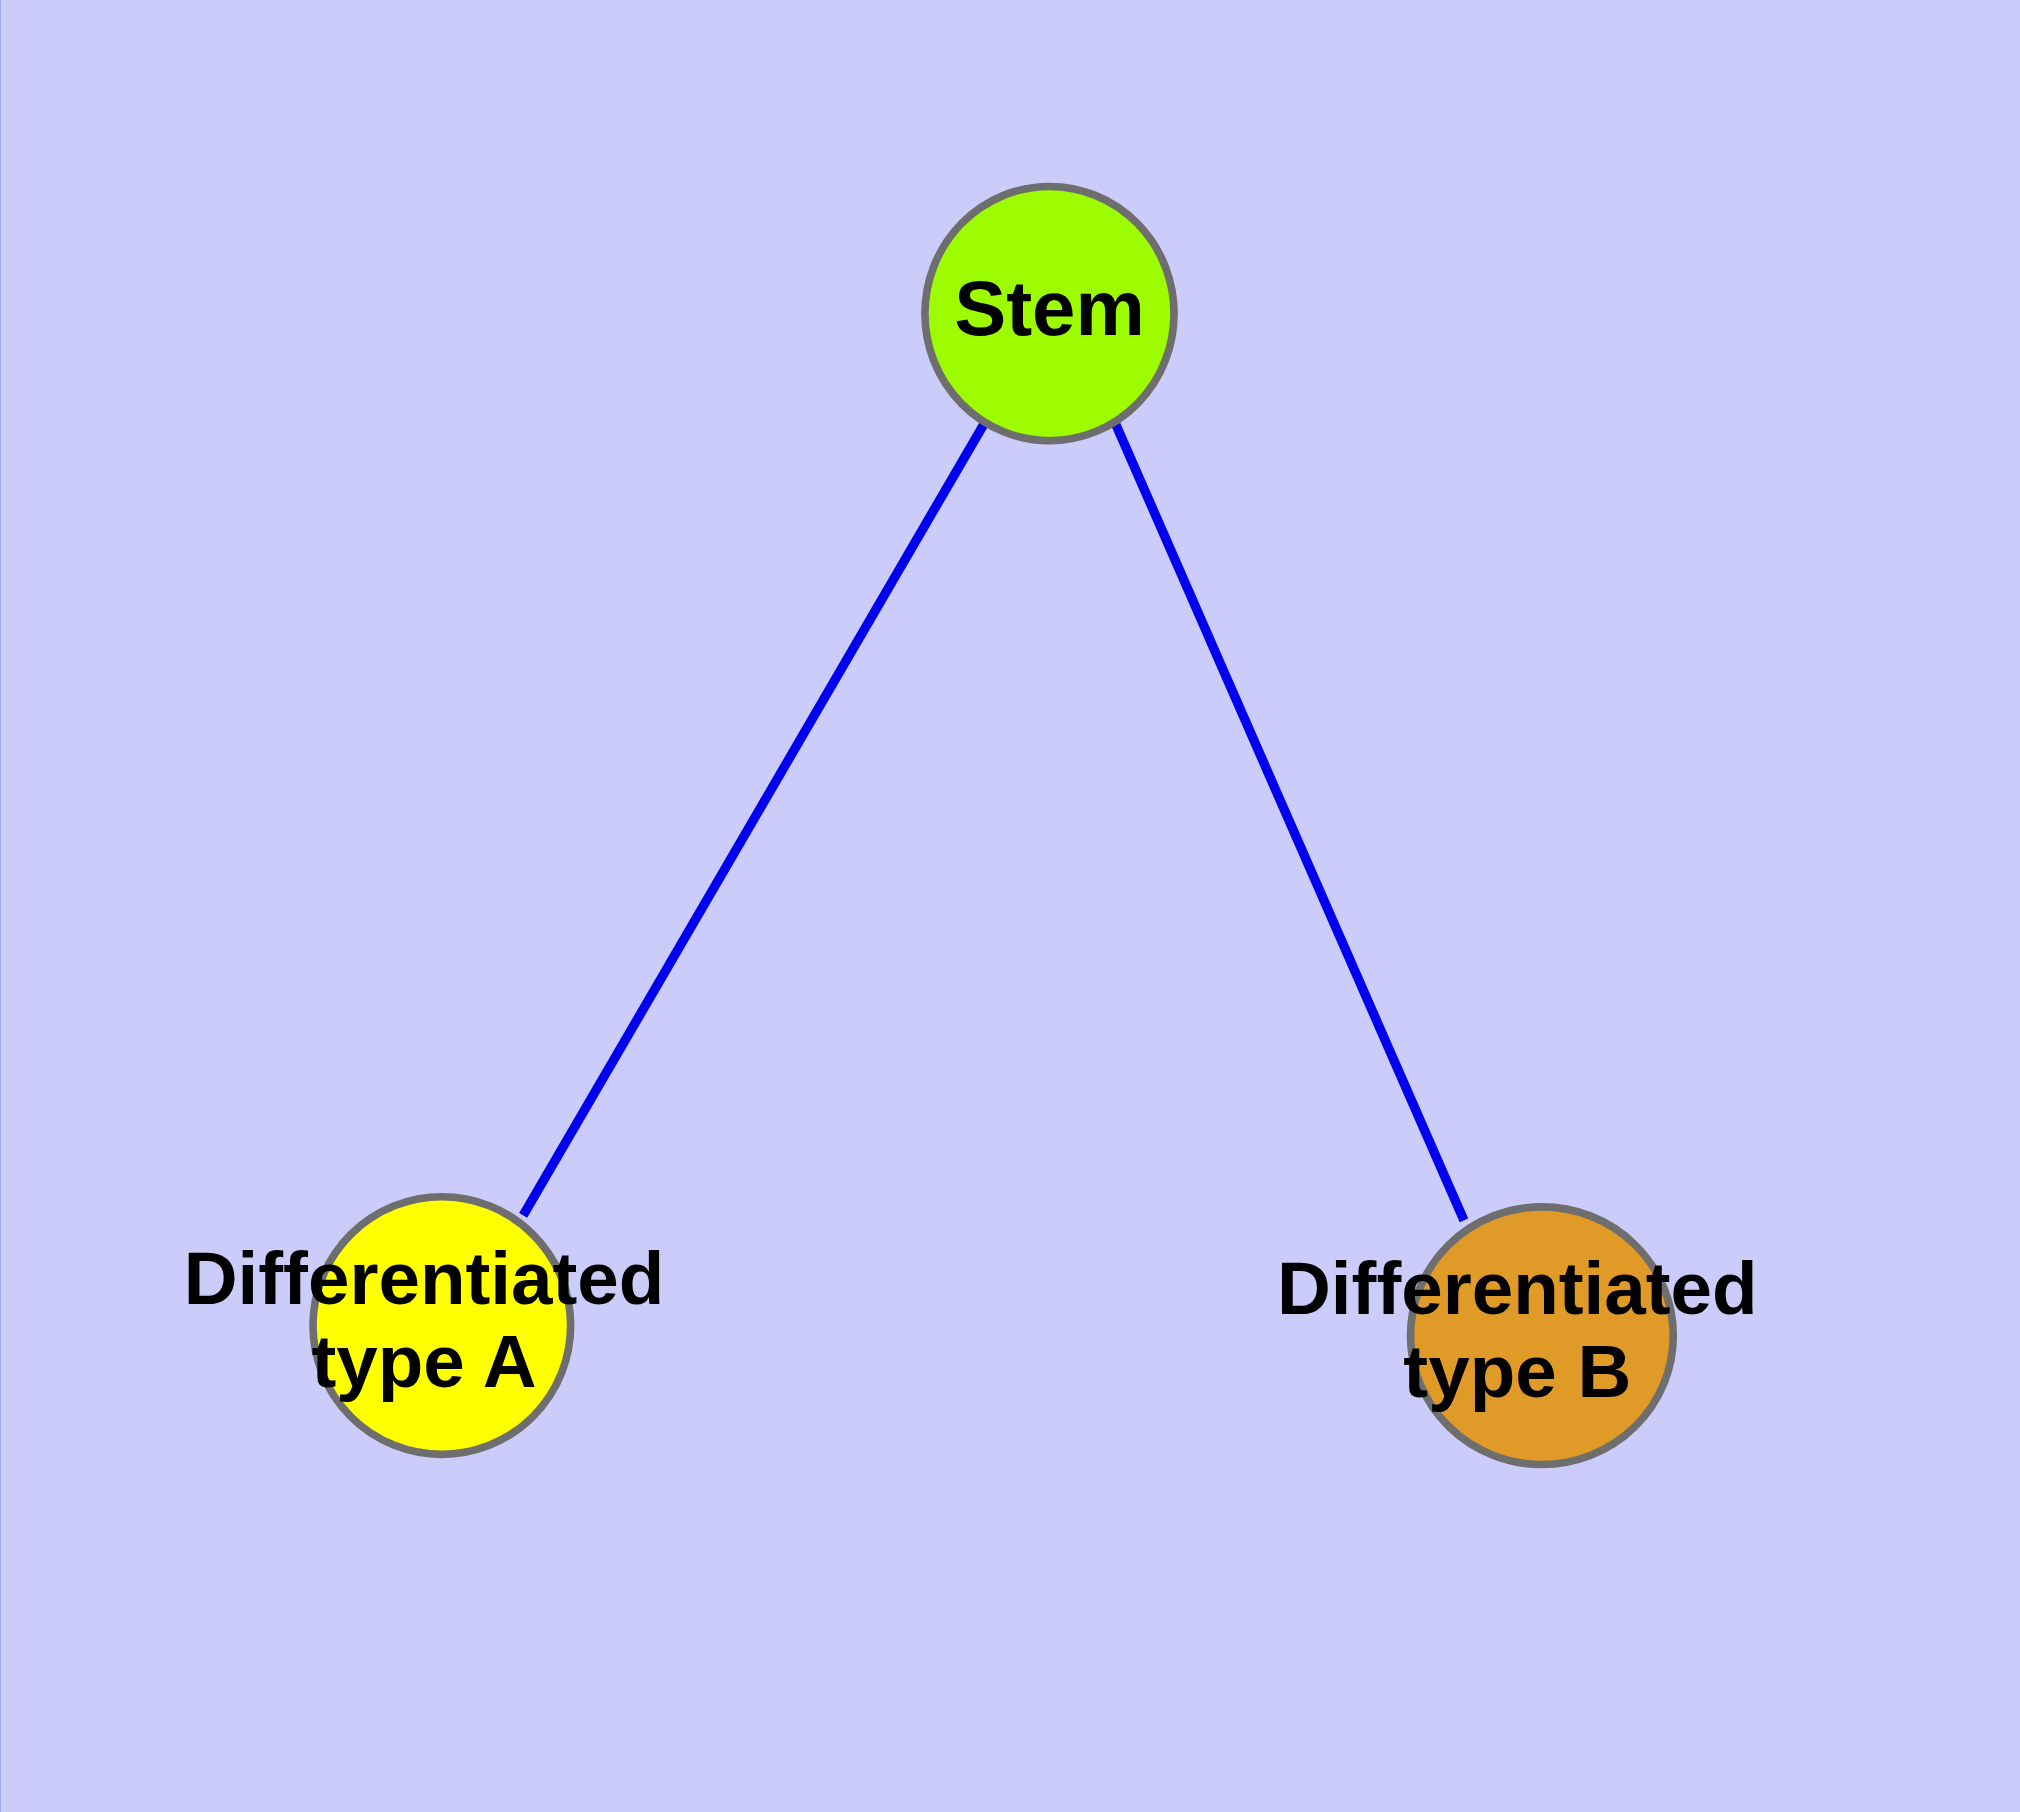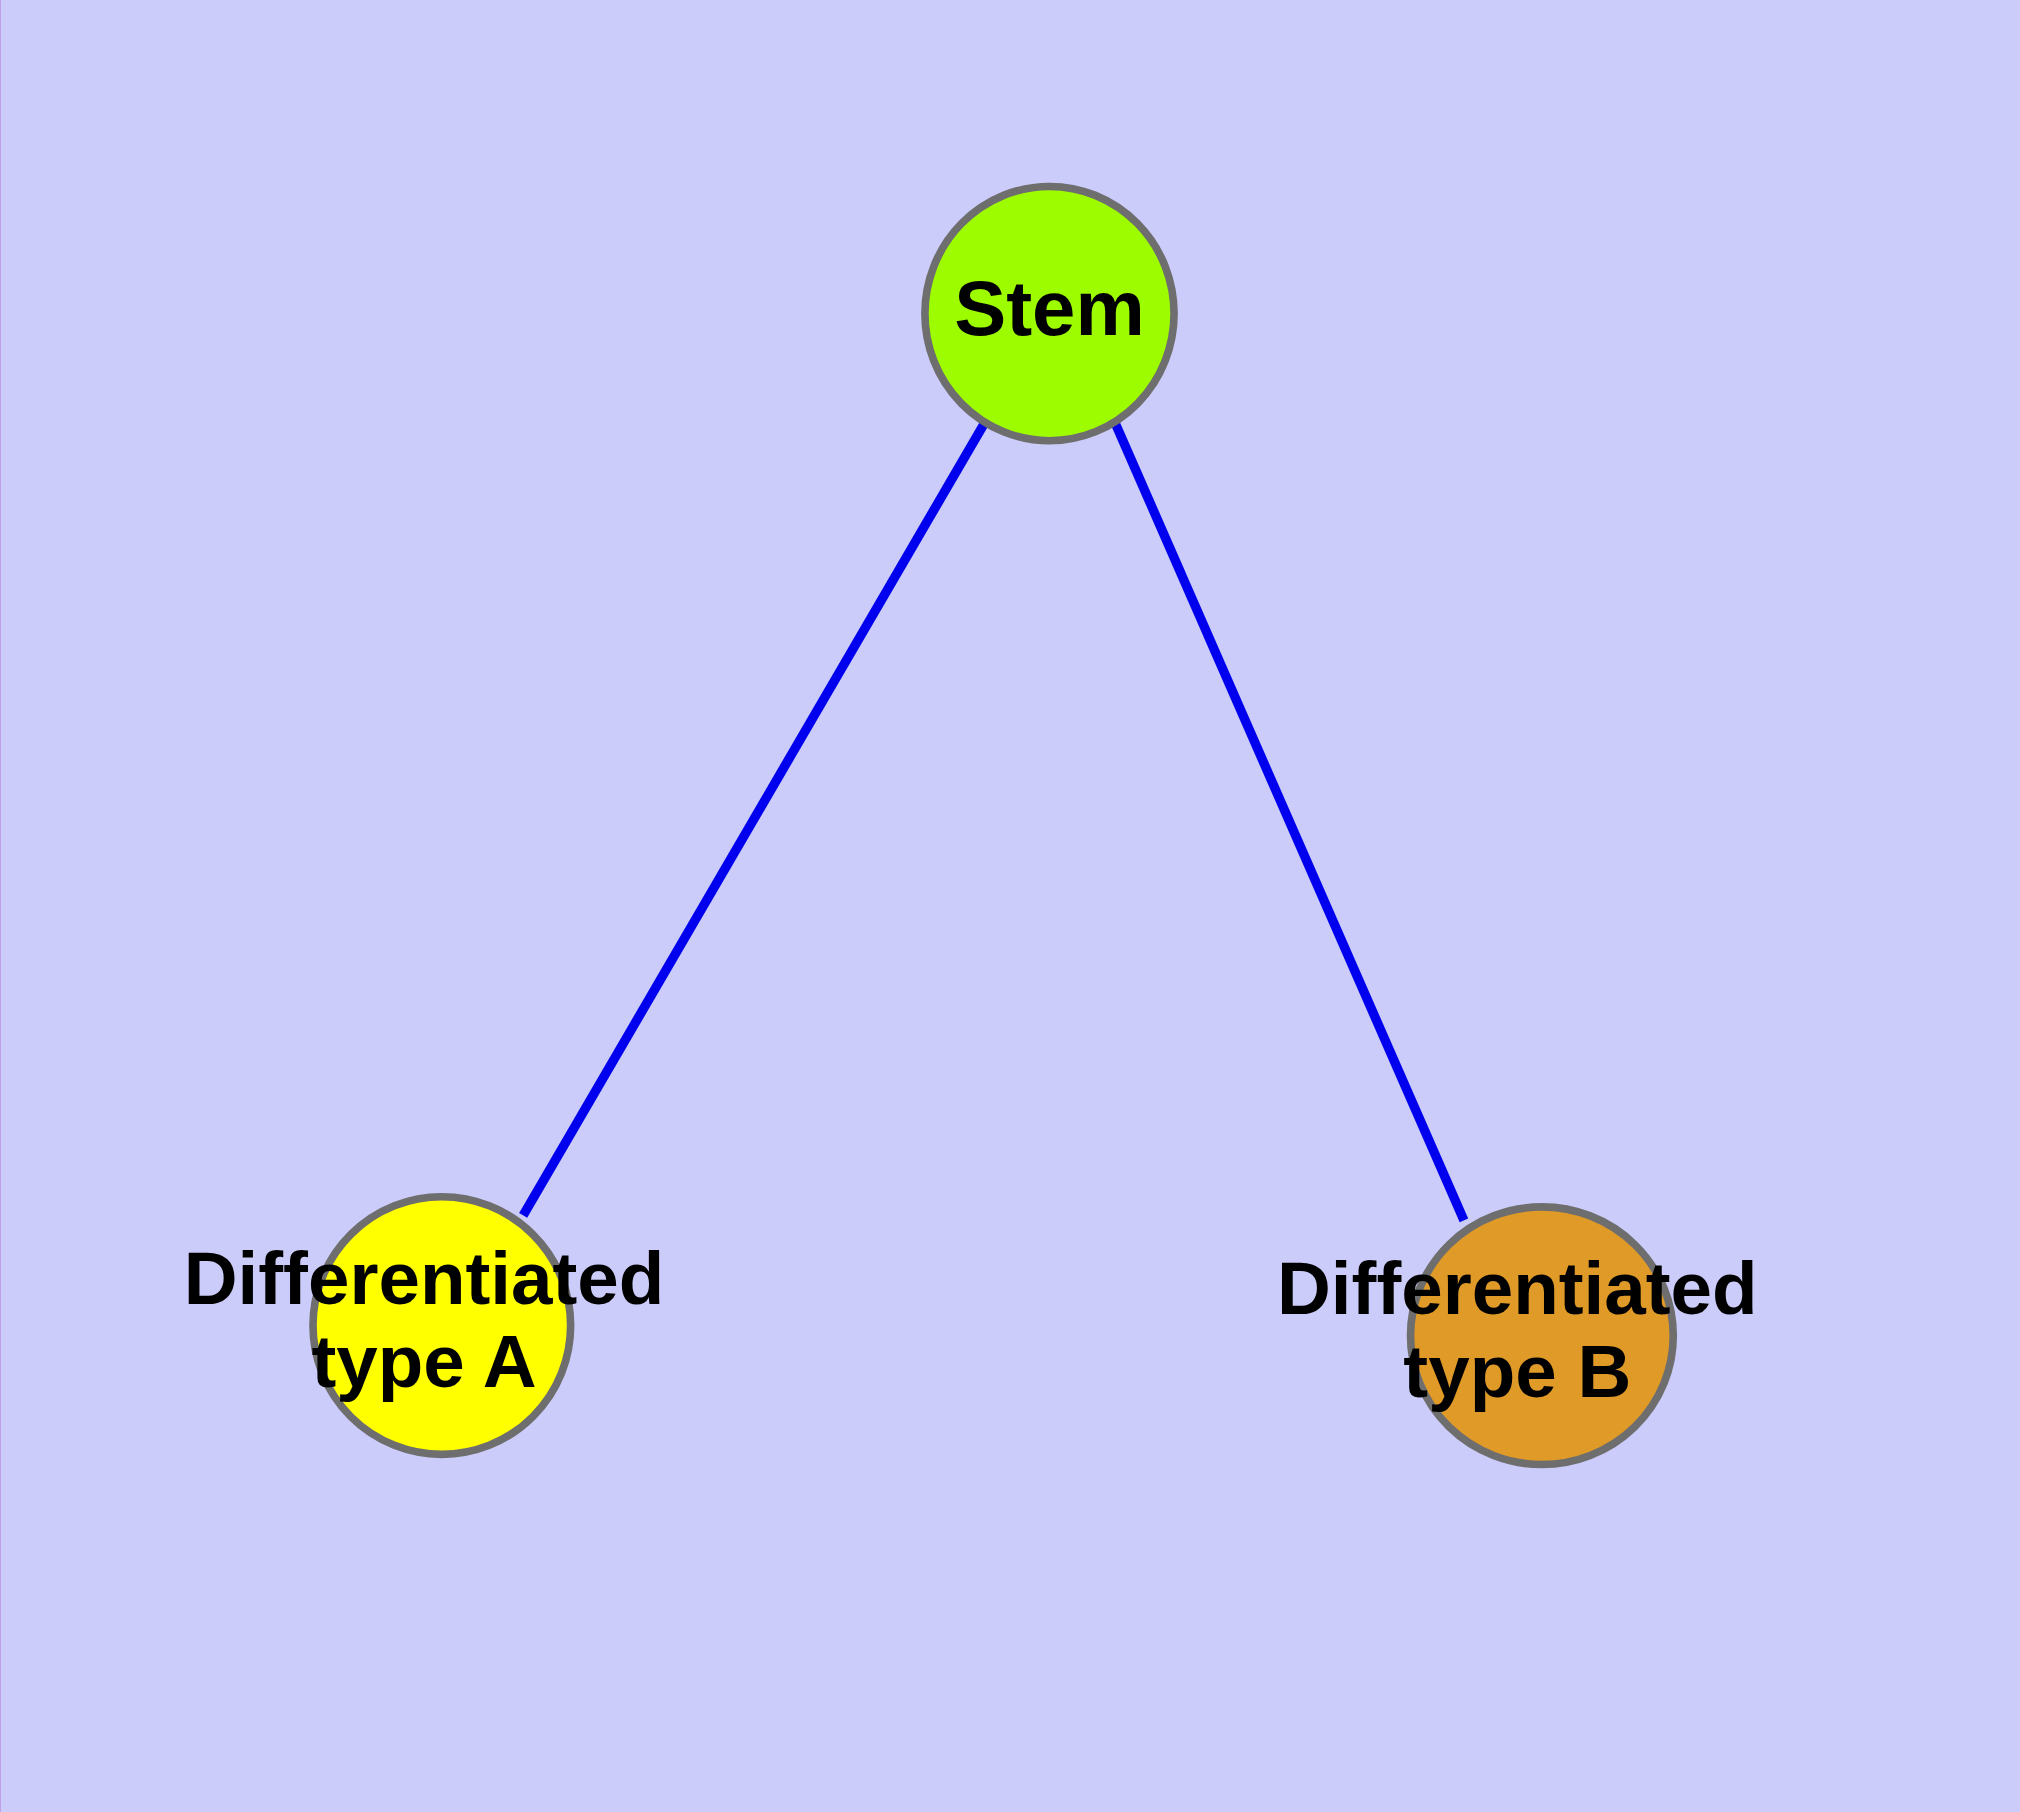--- a/index.html
+++ b/index.html
@@ -29,21 +29,21 @@
   }
   .node-label-lg { font-size: 92px; }
   .node-label-md { font-size: 88px; }
   .edge-line {
     stroke-linecap: butt;
   }
 </style>
 </head>
 <body>
 
-<div id="canvas" style="background: #a21caf; text-align: right;">
+<div id="canvas" style="background: #1d4ed8; text-align: right;">
   <svg id="graph-svg" viewBox="0 0 2384 2138" xmlns="http://www.w3.org/2000/svg">
 
     <rect id="bg-rect" x="0" y="0" width="2384" height="2138" fill="#CCCCFA"></rect>
 
     <g id="edge-layer">
       <line class="edge-line" id="edge-0" x1="1162" y1="498" x2="617" y2="1434" stroke="#0000EE" stroke-width="11"></line>
       <line class="edge-line" id="edge-1" x1="1315" y1="498" x2="1727" y2="1440" stroke="#0000EE" stroke-width="11"></line>
     </g>
 
     <g id="node-layer">

